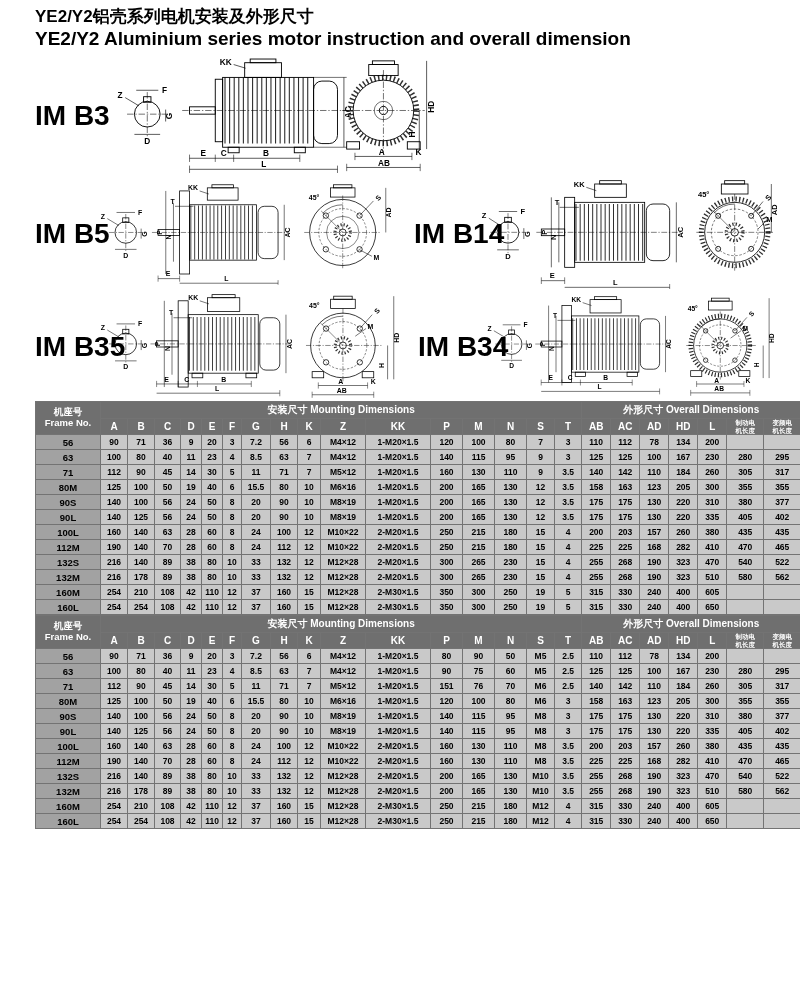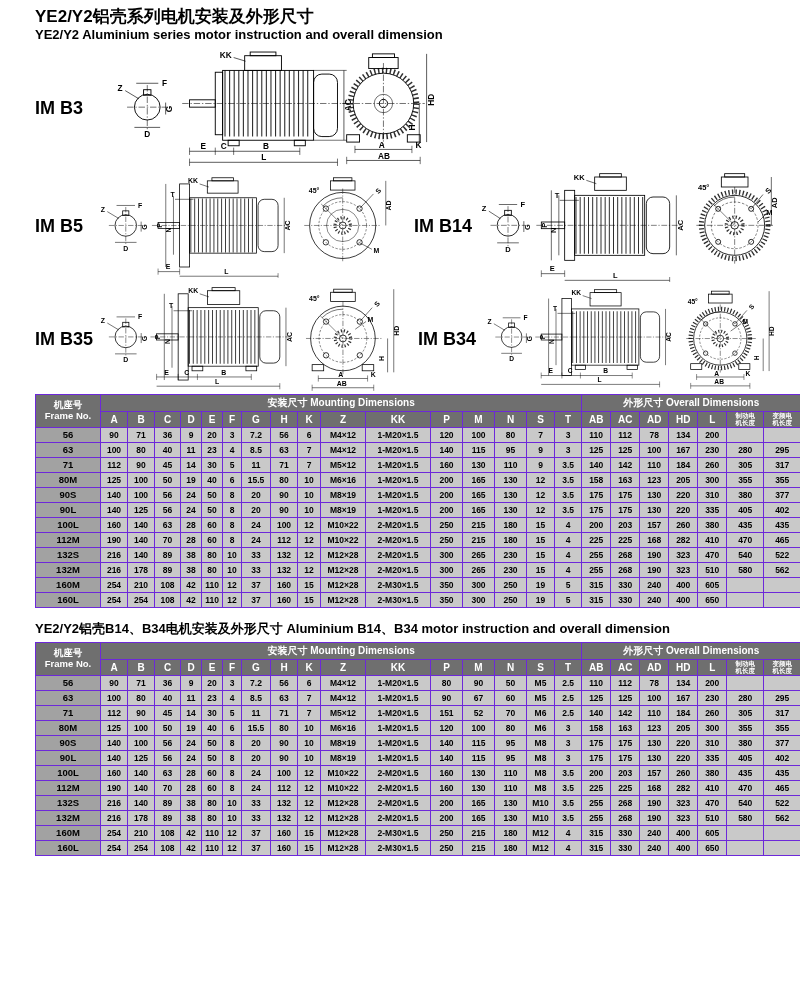--- a/index.html
+++ b/index.html
@@ -1,28 +1,28 @@
 <!DOCTYPE html>
 <html><head>
 <meta charset="utf-8">
 <style>
   html,body{margin:0;padding:0;background:#fff;}
   body{width:800px;height:997px;overflow:hidden;font-family:"Liberation Sans",sans-serif;color:#000;}
   .page{padding:6px 22px 0 35px;}
   .title-zh{font-size:17px;font-weight:bold;line-height:1.25;}
-  .title-en{font-size:13px;font-weight:bold;line-height:1.25;}
+  .title-en{font-size:19px;font-weight:bold;line-height:1.25;}
   .drow{display:flex;align-items:center;margin-top:4px;}
   .drow1{margin-top:6px;}
   .dblock{display:flex;align-items:center;}
   .row-split{justify-content:space-between;}
-  .dlabel{font-size:18px;font-weight:bold;white-space:nowrap;}
+  .dlabel{font-size:28px;font-weight:bold;white-space:nowrap;}
   .dlabel.w70{width:70px;}
   .dlabel.w60{width:60px;}
   .sec-title{font-size:13px;font-weight:bold;margin:12px 0 4px 0;}
-  table.dim-table{border-collapse:separate;border-spacing:1px;table-layout:fixed;width:741px;background:#6d28d9;}
+  table.dim-table{border-collapse:separate;border-spacing:1px;table-layout:fixed;width:741px;background:#737373;}
   table.dim-table th,table.dim-table td{padding:0;text-align:center;vertical-align:middle;overflow:hidden;white-space:nowrap;}
   table.dim-table thead th{background:#6f6f6f;color:#fff;font-weight:bold;}
   table.dim-table thead th.gh{font-size:10px;height:16px;}
   table.dim-table thead th.fh{font-size:9.5px;line-height:1.15;}
   table.dim-table thead th.ch{font-size:10px;height:15px;}
   table.dim-table thead th.sh{font-size:6.5px;line-height:1.1;}
   table.dim-table tbody th{background:#a2a2a2;font-size:9.5px;font-weight:bold;height:14px;}
   table.dim-table tbody td{background:#c9c9c9;font-size:8.5px;font-weight:bold;height:14px;}
   
   svg.dsvg{display:block;}
@@ -819,21 +819,20 @@
           <td>330</td>
           <td>240</td>
           <td>400</td>
           <td>650</td>
           <td></td>
           <td></td>
         </tr>
       </tbody>
     </table>
 
-  <div class="sec-title">YE2/Y2铝壳B14、B34电机安装及外形尺寸 Aluminium B14、B34 motor instruction and overall dimension</div>
   <table class="dim-table">
       <colgroup>
         <col style="width: 64px;">
         <col style="width: 26px;">
         <col style="width: 26px;">
         <col style="width: 25px;">
         <col style="width: 20px;">
         <col style="width: 20px;">
         <col style="width: 18px;">
         <col style="width: 28px;">
@@ -929,21 +928,21 @@
           <td>40</td>
           <td>11</td>
           <td>23</td>
           <td>4</td>
           <td>8.5</td>
           <td>63</td>
           <td>7</td>
           <td>M4×12</td>
           <td>1-M20×1.5</td>
           <td>90</td>
-          <td>67</td>
+          <td>75</td>
           <td>60</td>
           <td>M5</td>
           <td>2.5</td>
           <td>125</td>
           <td>125</td>
           <td>100</td>
           <td>167</td>
           <td>230</td>
           <td>280</td>
           <td>295</td>
@@ -955,21 +954,21 @@
           <td>45</td>
           <td>14</td>
           <td>30</td>
           <td>5</td>
           <td>11</td>
           <td>71</td>
           <td>7</td>
           <td>M5×12</td>
           <td>1-M20×1.5</td>
           <td>151</td>
-          <td>52</td>
+          <td>76</td>
           <td>70</td>
           <td>M6</td>
           <td>2.5</td>
           <td>140</td>
           <td>142</td>
           <td>110</td>
           <td>184</td>
           <td>260</td>
           <td>305</td>
           <td>317</td>

